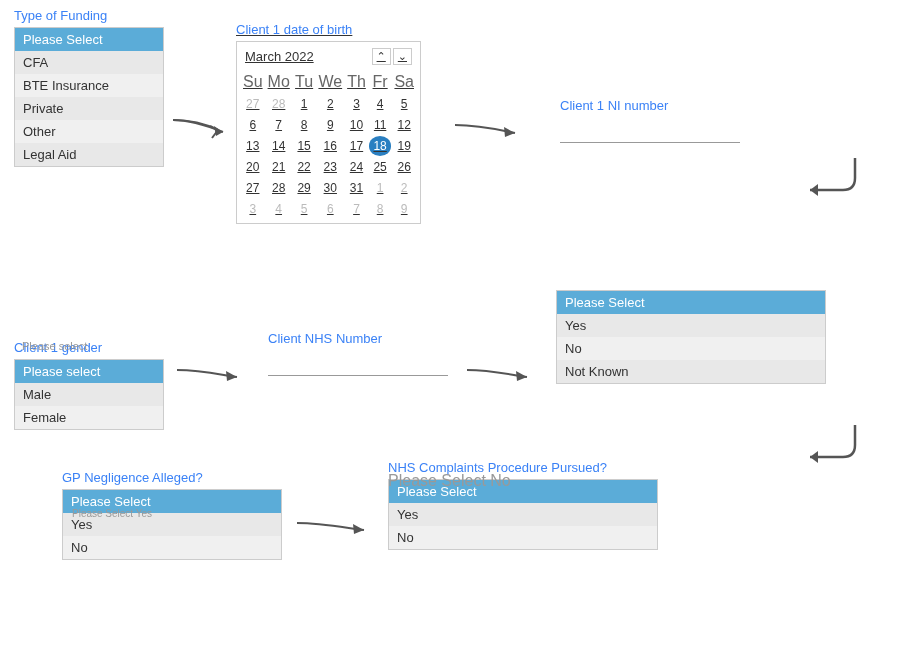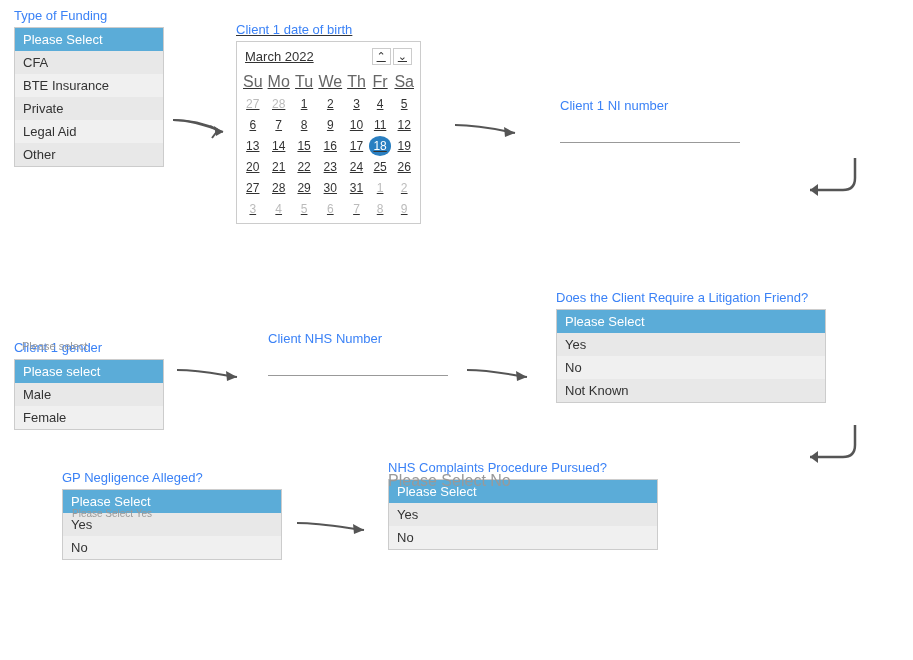--- a/index.html
+++ b/index.html
@@ -137,22 +137,22 @@
 </head>
 <body>
 
 <div class="pos" style="left:14px; top:8px;">
   <div class="section-label">Type of Funding</div>
   <div class="dropdown-container" id="funding-dropdown">
   <div class="dropdown-item selected">Please Select</div>
       <div class="dropdown-item">CFA</div>
       <div class="dropdown-item">BTE Insurance</div>
       <div class="dropdown-item">Private</div>
+      <div class="dropdown-item">Other</div>
       <div class="dropdown-item">Legal Aid</div>
-      <div class="dropdown-item">Other</div>
     </div>
 </div>
 
 <div class="pos" style="left:168px; top:100px;">
   <svg width="80" height="40" viewBox="0 0 80 40">
     <path d="M5,20 Q30,20 50,30 L42,26 M50,30 L44,38" fill="none" stroke="#555" stroke-width="2"></path>
     <path d="M5,20 C25,20 45,28 55,32" fill="none" stroke="#555" stroke-width="2"></path>
     <polygon points="55,32 46,26 48,36" fill="#555"></polygon>
   </svg>
 </div>
@@ -262,21 +262,20 @@
 </div>
 
 <div class="pos" style="left:462px; top:355px;">
   <svg width="80" height="35" viewBox="0 0 80 35">
     <path d="M5,15 C30,15 50,20 65,22" fill="none" stroke="#555" stroke-width="2"></path>
     <polygon points="65,22 54,16 55,26" fill="#555"></polygon>
   </svg>
 </div>
 
 <div class="pos" style="left:556px; top:290px;">
-  <div class="section-label" style="width:260px;">Does the Client Require a Litigation Friend?</div>
   <div class="dropdown-container dropdown-xl" id="litigation-dropdown">
   <div class="dropdown-item selected">Please Select</div>
       <div class="dropdown-item">Yes</div>
       <div class="dropdown-item">No</div>
       <div class="dropdown-item">Not Known</div>
     </div>
 </div>
 
 <div class="pos" style="left:800px; top:415px;">
   <svg width="65" height="50" viewBox="0 0 65 50">

